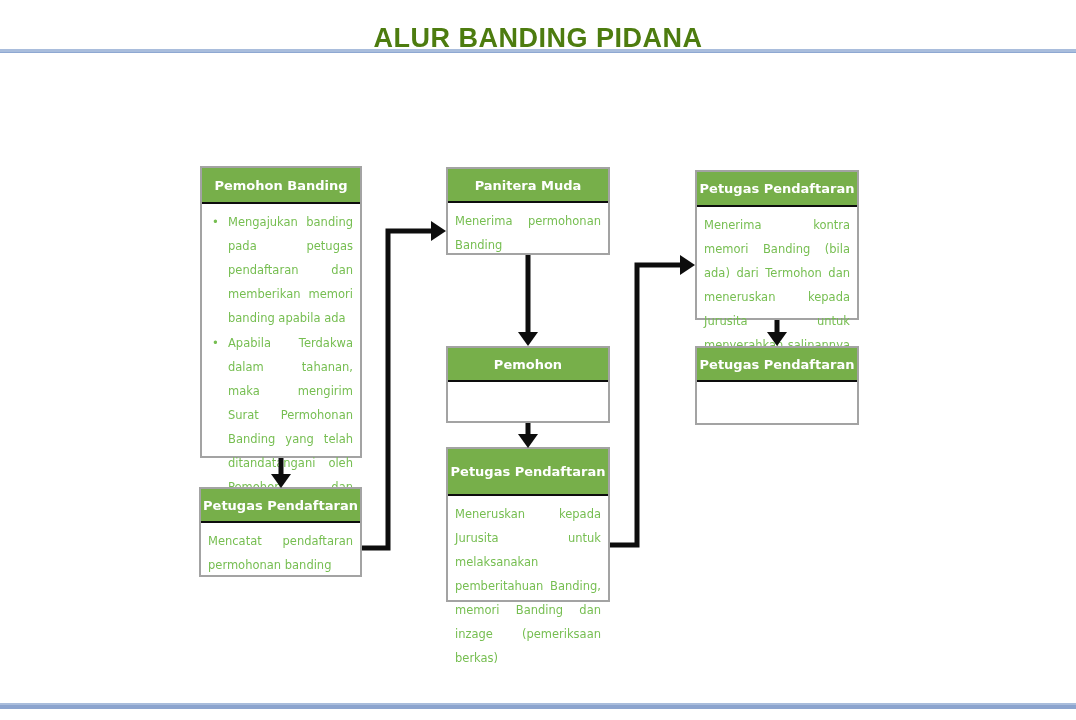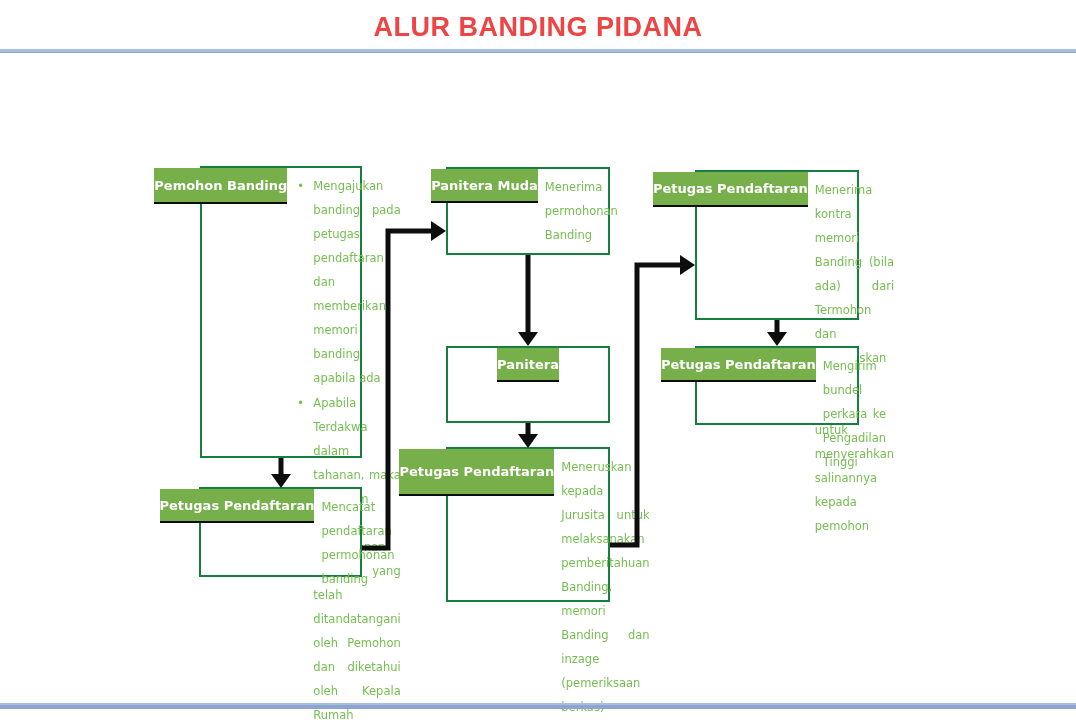--- a/index.html
+++ b/index.html
@@ -7,28 +7,28 @@
   .page {
     position: relative;
     width: 1076px;
     height: 720px;
     background: #ffffff;
     font-family: "DejaVu Sans", "Liberation Sans", sans-serif;
     overflow: hidden;
   }
   .title {
     position: absolute;
-    top: 12px;
+    top: 23px;
     left: 0;
     width: 100%;
     text-align: center;
     font-family: "Liberation Sans", sans-serif;
     font-size: 27px;
     font-weight: bold;
-    color: #ef4444;
+    color: #4d7c0f;
     letter-spacing: 0.5px;
   }
   .rule-top {
     position: absolute;
     top: 49px;
     left: 0;
     width: 1076px;
     height: 2px;
     border-top: 3px solid #a9bddc;
     border-bottom: 1px solid #8ea8d2;
@@ -37,25 +37,24 @@
     position: absolute;
     top: 703px;
     left: 0;
     width: 1076px;
     height: 4px;
     border-top: 2px solid #a9bddc;
     border-bottom: 4px solid #8ca4ce;
   }
   .flow-box {
     position: absolute;
-    border: 2px solid #15803d;
+    border: 2px solid #a3a3a3;
     background: #ffffff;
     display: flex;
-    flex-direction: row;
-    justify-content: center;
+    flex-direction: column;
   }
   .box-header {
     background: #77af4a;
     border-bottom: 2px solid #0d0d0d;
     color: #ffffff;
     font-weight: bold;
     font-size: 13px;
     display: flex;
     align-items: center;
     justify-content: center;
@@ -131,36 +130,35 @@
     <div class="box-header">Petugas Pendaftaran</div>
     <div class="box-body">Mencatat pendaftaran permohonan banding</div>
   </div>
 
   <div class="flow-box" id="box-panitera-muda">
     <div class="box-header">Panitera Muda</div>
     <div class="box-body">Menerima permohonan Banding</div>
   </div>
 
   <div class="flow-box" id="box-panitera">
-    <div class="box-header">Panitera</div>
+    <div class="box-header">Pemohon</div>
   </div>
 
   <div class="flow-box" id="box-petugas2">
     <div class="box-header">Petugas Pendaftaran</div>
     <div class="box-body">Meneruskan kepada Jurusita untuk melaksanakan pemberitahuan Banding, memori Banding dan inzage (pemeriksaan berkas)</div>
   </div>
 
   <div class="flow-box" id="box-petugas3">
     <div class="box-header">Petugas Pendaftaran</div>
     <div class="box-body">Menerima kontra memori Banding (bila ada) dari Termohon dan meneruskan kepada Jurusita untuk menyerahkan salinannya kepada pemohon</div>
   </div>
 
   <div class="flow-box" id="box-petugas4">
     <div class="box-header">Petugas Pendaftaran</div>
-    <div class="box-body">Mengirim bundel perkara ke Pengadilan Tinggi</div>
   </div>
 
   <svg class="connector-layer" width="1076" height="720" viewBox="0 0 1076 720">
     <g stroke="#0d0d0d" stroke-width="5" fill="none">
 
       <path d="M281,458 L281,476"></path>
 
       <path d="M528,255 L528,334"></path>
 
       <path d="M528,423 L528,436"></path>

